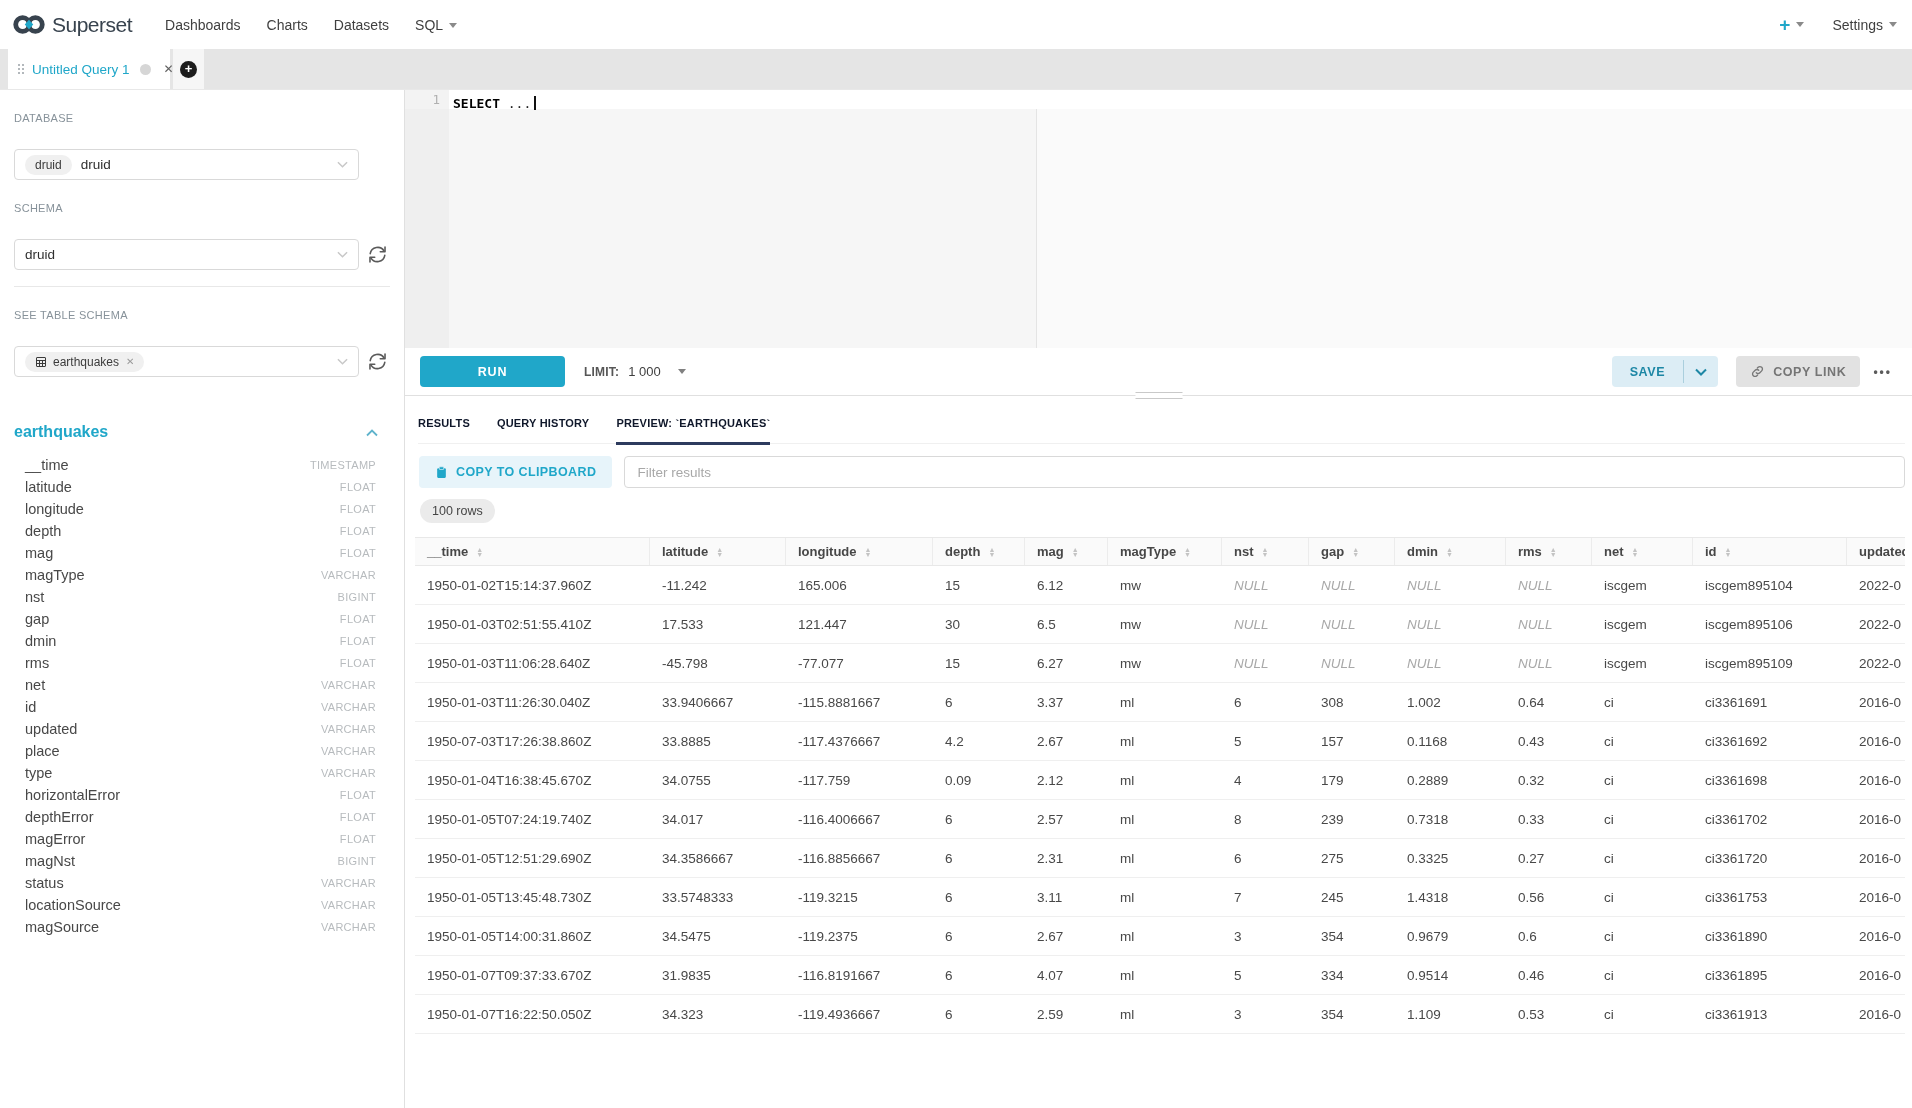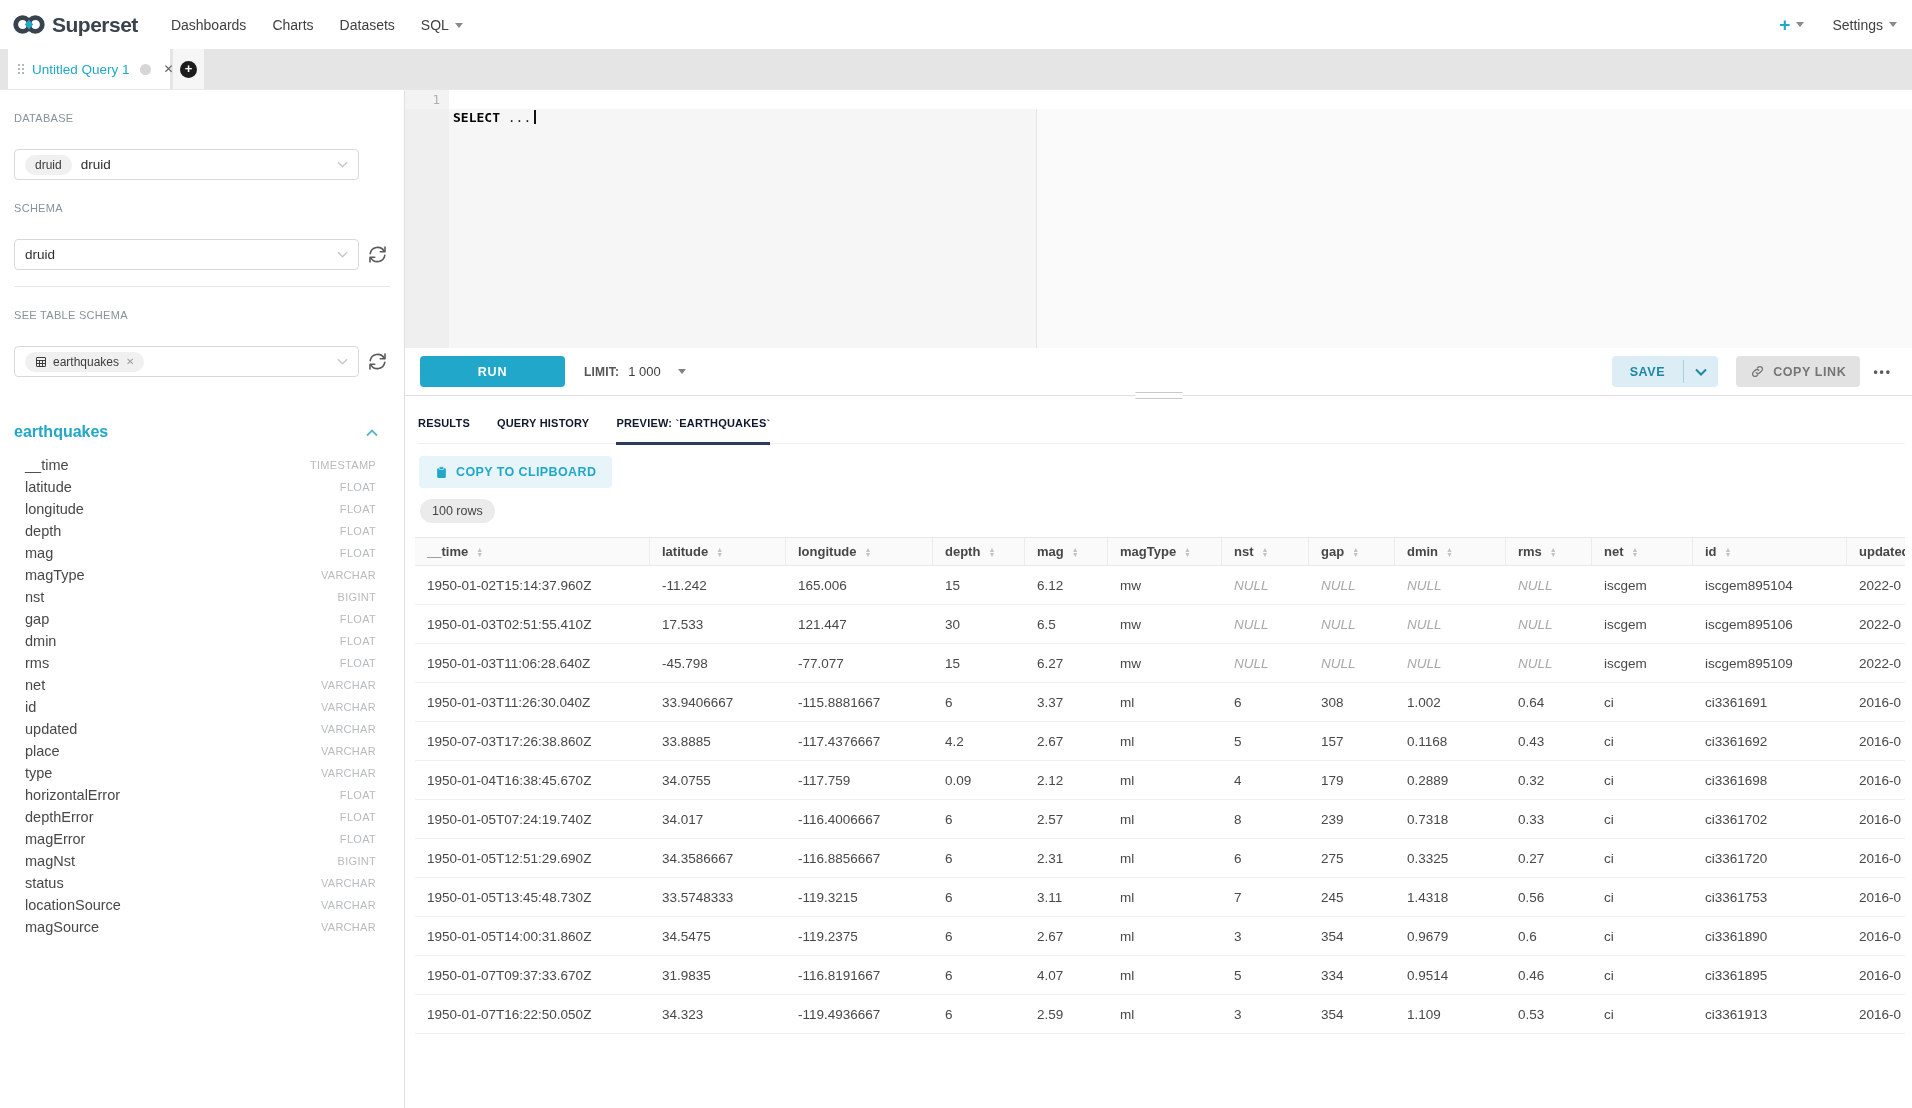--- a/index.html
+++ b/index.html
@@ -3,21 +3,21 @@
 <meta charset="utf-8">
 <style>
   * { box-sizing: border-box; margin: 0; padding: 0; }
   html,body { width:1912px; height:1108px; overflow:hidden; background:#fff;
     font-family:"Liberation Sans", sans-serif; color:#484848; }
   .app { width:1912px; height:1108px; display:flex; flex-direction:column; }
 
   
   .hdr { height:49px; background:#fff; display:flex; align-items:center; padding:0 15px 0 12px; flex:none; }
   .logo { display:flex; align-items:center; }
-  .brand { font-size:21px; font-weight:bold; color:#38434e; margin-left:6px; letter-spacing:-0.5px; }
+  .brand { font-size:21px; font-weight:normal; color:#38434e; margin-left:6px; letter-spacing:-0.5px; }
   .nav { display:flex; align-items:center; margin-left:20px; }
   .nav-item { font-size:14px; color:#3f3f3f; padding:0 13px; cursor:pointer; }
   .caret { display:inline-block; width:0; height:0; border-left:4px solid transparent;
     border-right:4px solid transparent; border-top:5px solid #8a8a8a; margin-left:6px; vertical-align:2px; }
   .hdr-spacer { flex:1; }
   .plus-menu { color:#20A7C9; font-size:19px; font-weight:bold; display:flex; align-items:center; margin-right:28px; cursor:pointer; }
   .settings { font-size:14px; color:#3f3f3f; display:flex; align-items:center; cursor:pointer; }
 
   
   .tabbar { height:41px; background:#e5e5e5; display:flex; align-items:stretch; flex:none; border-bottom:1px solid #e8e8e8; }
@@ -57,21 +57,21 @@
   .main { flex:1; display:flex; flex-direction:column; min-width:0; }
 
   .editor { height:258px; flex:none; display:flex; position:relative; }
   .gutter { width:44px; flex:none; background:#efefef; }
   .gutter .ln { height:19px; line-height:19px; text-align:right; padding-right:9px;
     font-family:"DejaVu Sans Mono", monospace; font-size:12.5px; color:#b0b0b0; background:#f3f3f3; }
   .code { flex:1; position:relative; background:#f6f6f6; }
   .code-right { position:absolute; left:588px; right:0; top:0; bottom:0; background:#fafafa; }
   .active-line { position:absolute; left:0; right:0; top:0; height:19px; background:#fff; }
   .ruler { position:absolute; left:587px; top:19px; bottom:0; width:1px; background:#e4e4e4; }
-  .code-line { position:absolute; left:0; top:18px; height:19px; line-height:19px; padding-left:4px;
+  .code-line { position:absolute; left:0; top:4px; height:19px; line-height:19px; padding-left:4px;
     font-family:"DejaVu Sans Mono", monospace; font-size:13px; color:#222; }
   .kw { font-weight:bold; color:#000; }
   .cursor { display:inline-block; width:1.5px; height:14px; background:#111; margin-left:3px; vertical-align:-2px; }
 
   .toolbar { height:47px; flex:none; background:#fff; display:flex; align-items:center; padding:0 20px 0 15px; }
   .run-btn { width:145px; height:31px; background:#20A7C9; color:#fff; border:none; border-radius:4px;
     font-family:inherit; font-size:12.5px; font-weight:bold; letter-spacing:0.8px; cursor:pointer; }
   .limit { display:flex; align-items:center; margin-left:19px; cursor:pointer; }
   .limit-label { font-size:12px; font-weight:bold; color:#565656; letter-spacing:0.2px; }
   .limit-val { font-size:13px; color:#3f3f3f; margin-left:9px; }
@@ -391,20 +391,21 @@
         </div>
 
         <div class="ctrl-row">
           <button class="copyclip-btn">
             <svg width="13" height="15" viewBox="0 0 24 24" fill="#20A7C9">
               <path d="M16 4h2a2 2 0 0 1 2 2v14a2 2 0 0 1-2 2H6a2 2 0 0 1-2-2V6a2 2 0 0 1 2-2h2z"></path>
               <rect x="8" y="1.5" width="8" height="5" rx="1" stroke="#e7f4fa" stroke-width="1.2"></rect>
             </svg>
             <span>COPY TO CLIPBOARD</span>
           </button>
+          <input class="filter-input" placeholder="Filter results" style="">
         </div>
 
         <span class="rows-badge">100 rows</span>
 
         <div class="grid">
           <div class="g-hrow" id="grid-head">
               <div class="g-hcell" style="width: 235px;">
                 <span>__time</span>
                 <span class="sorter">
                   <b>▲</b>

